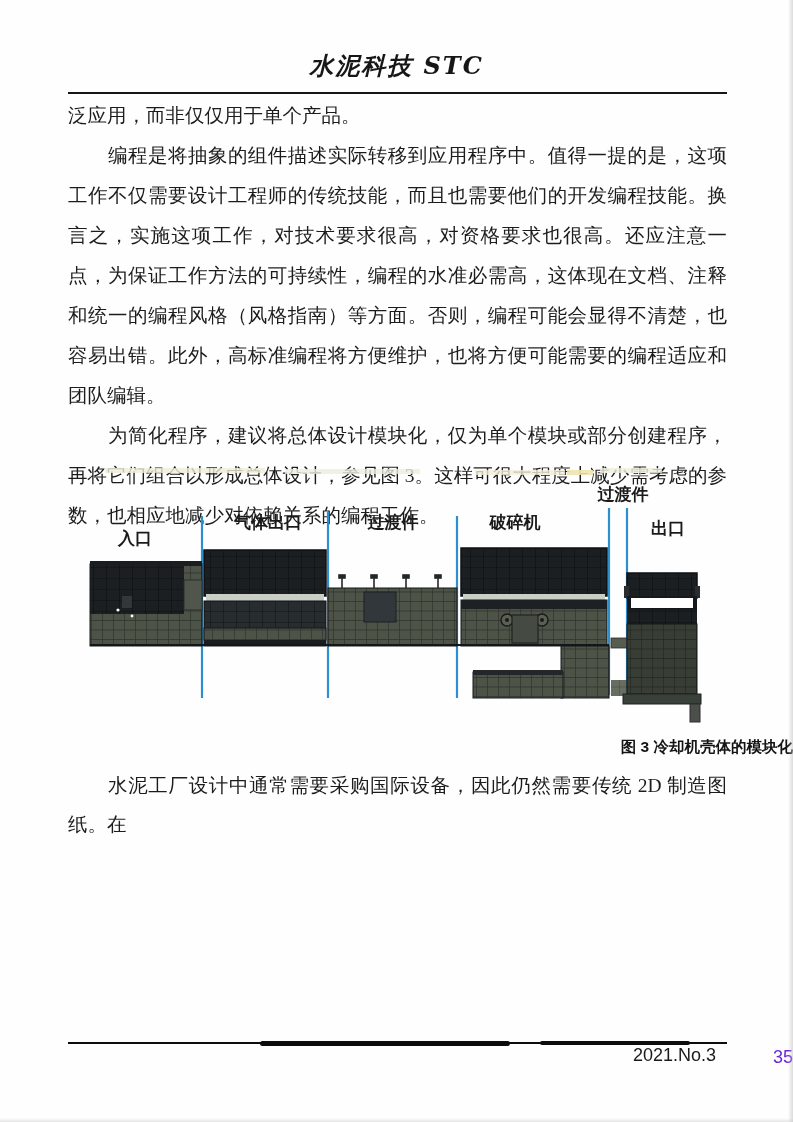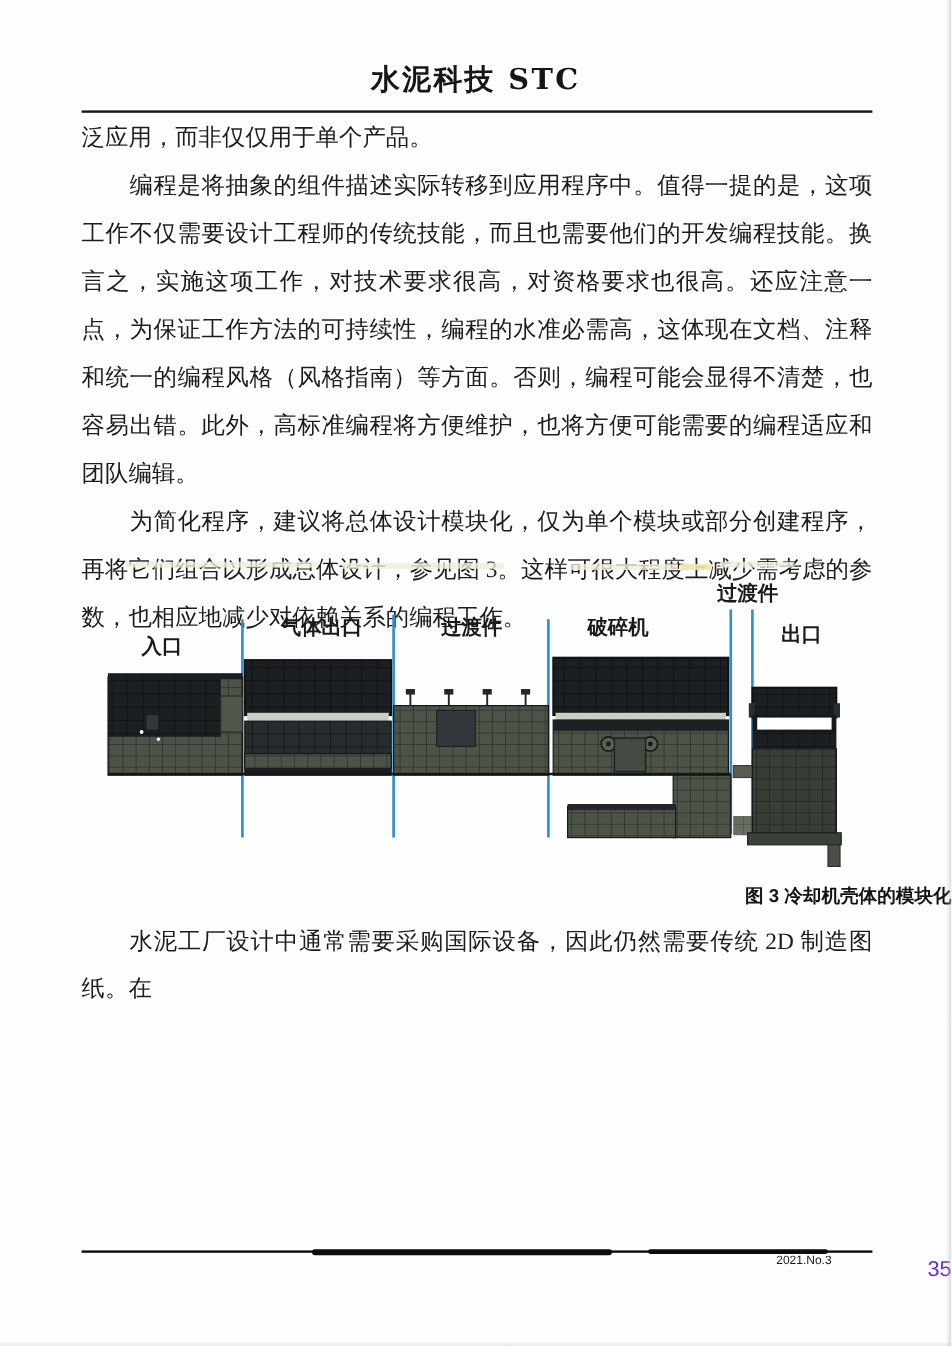--- a/index.html
+++ b/index.html
@@ -3,21 +3,21 @@
 <meta charset="utf-8">
 <style>
   html,body{margin:0;padding:0;background:#ffffff;}
   .page{
     position:relative;width:793px;height:1122px;background:#fefefe;overflow:hidden;
     font-family:"Liberation Serif","DejaVu Serif",serif;color:#1b1b1b;
   }
   
   .header-title{
     position:absolute;top:50px;left:0;width:100%;text-align:center;
-    font-size:24px;font-weight:bold;letter-spacing:2px;color:#161616;
+    font-size:24px;font-weight:bold;font-style:italic;letter-spacing:2px;color:#161616;
     font-family:"DejaVu Serif","Liberation Serif",serif;
   }
   .header-rule{position:absolute;top:92px;left:68px;width:659px;height:2px;background:#161616;}
   
   .body-text{
     position:absolute;left:68px;width:659px;
     font-size:19.5px;text-align:justify;color:#1c1c1c;
   }
   .body-text.upper{top:96px;line-height:40px;}
   .body-text.lower{top:766px;line-height:39px;}
@@ -36,22 +36,22 @@
   }
   
   .footer-rule{position:absolute;top:1042px;left:68px;width:659px;height:2px;background:#0c0c0c;}
   .footer-rule-bulge1{position:absolute;top:1040.5px;left:260px;width:250px;height:5px;border-radius:3px;background:#0c0c0c;}
   .footer-rule-bulge2{position:absolute;top:1041px;left:540px;width:150px;height:4px;border-radius:2px;background:#0c0c0c;}
   .footer-page-number{
     position:absolute;top:1047px;left:0;width:100%;text-align:right;
     font-size:18px;color:#6d28d9;font-family:"Liberation Sans","DejaVu Sans",sans-serif;
   }
   .footer-issue{
-    position:absolute;top:1045px;left:633px;width:60px;text-align:right;
-    font-size:10px;color:#1a1a1a;font-family:"Liberation Sans","DejaVu Sans",sans-serif;
+    position:absolute;top:1045px;left:633px;width:60px;text-align:center;
+    font-size:18px;color:#1a1a1a;font-family:"Liberation Sans","DejaVu Sans",sans-serif;
   }
   
   .scan-edge-right{position:absolute;top:0;right:0;width:5px;height:100%;
     background:linear-gradient(to right, rgba(255,255,255,0), rgba(190,190,190,.55));}
   .scan-edge-bottom{position:absolute;bottom:0;left:0;width:100%;height:4px;
     background:linear-gradient(to bottom, rgba(255,255,255,0), rgba(205,205,205,.5));}
 </style>
 </head>
 <body>
 

